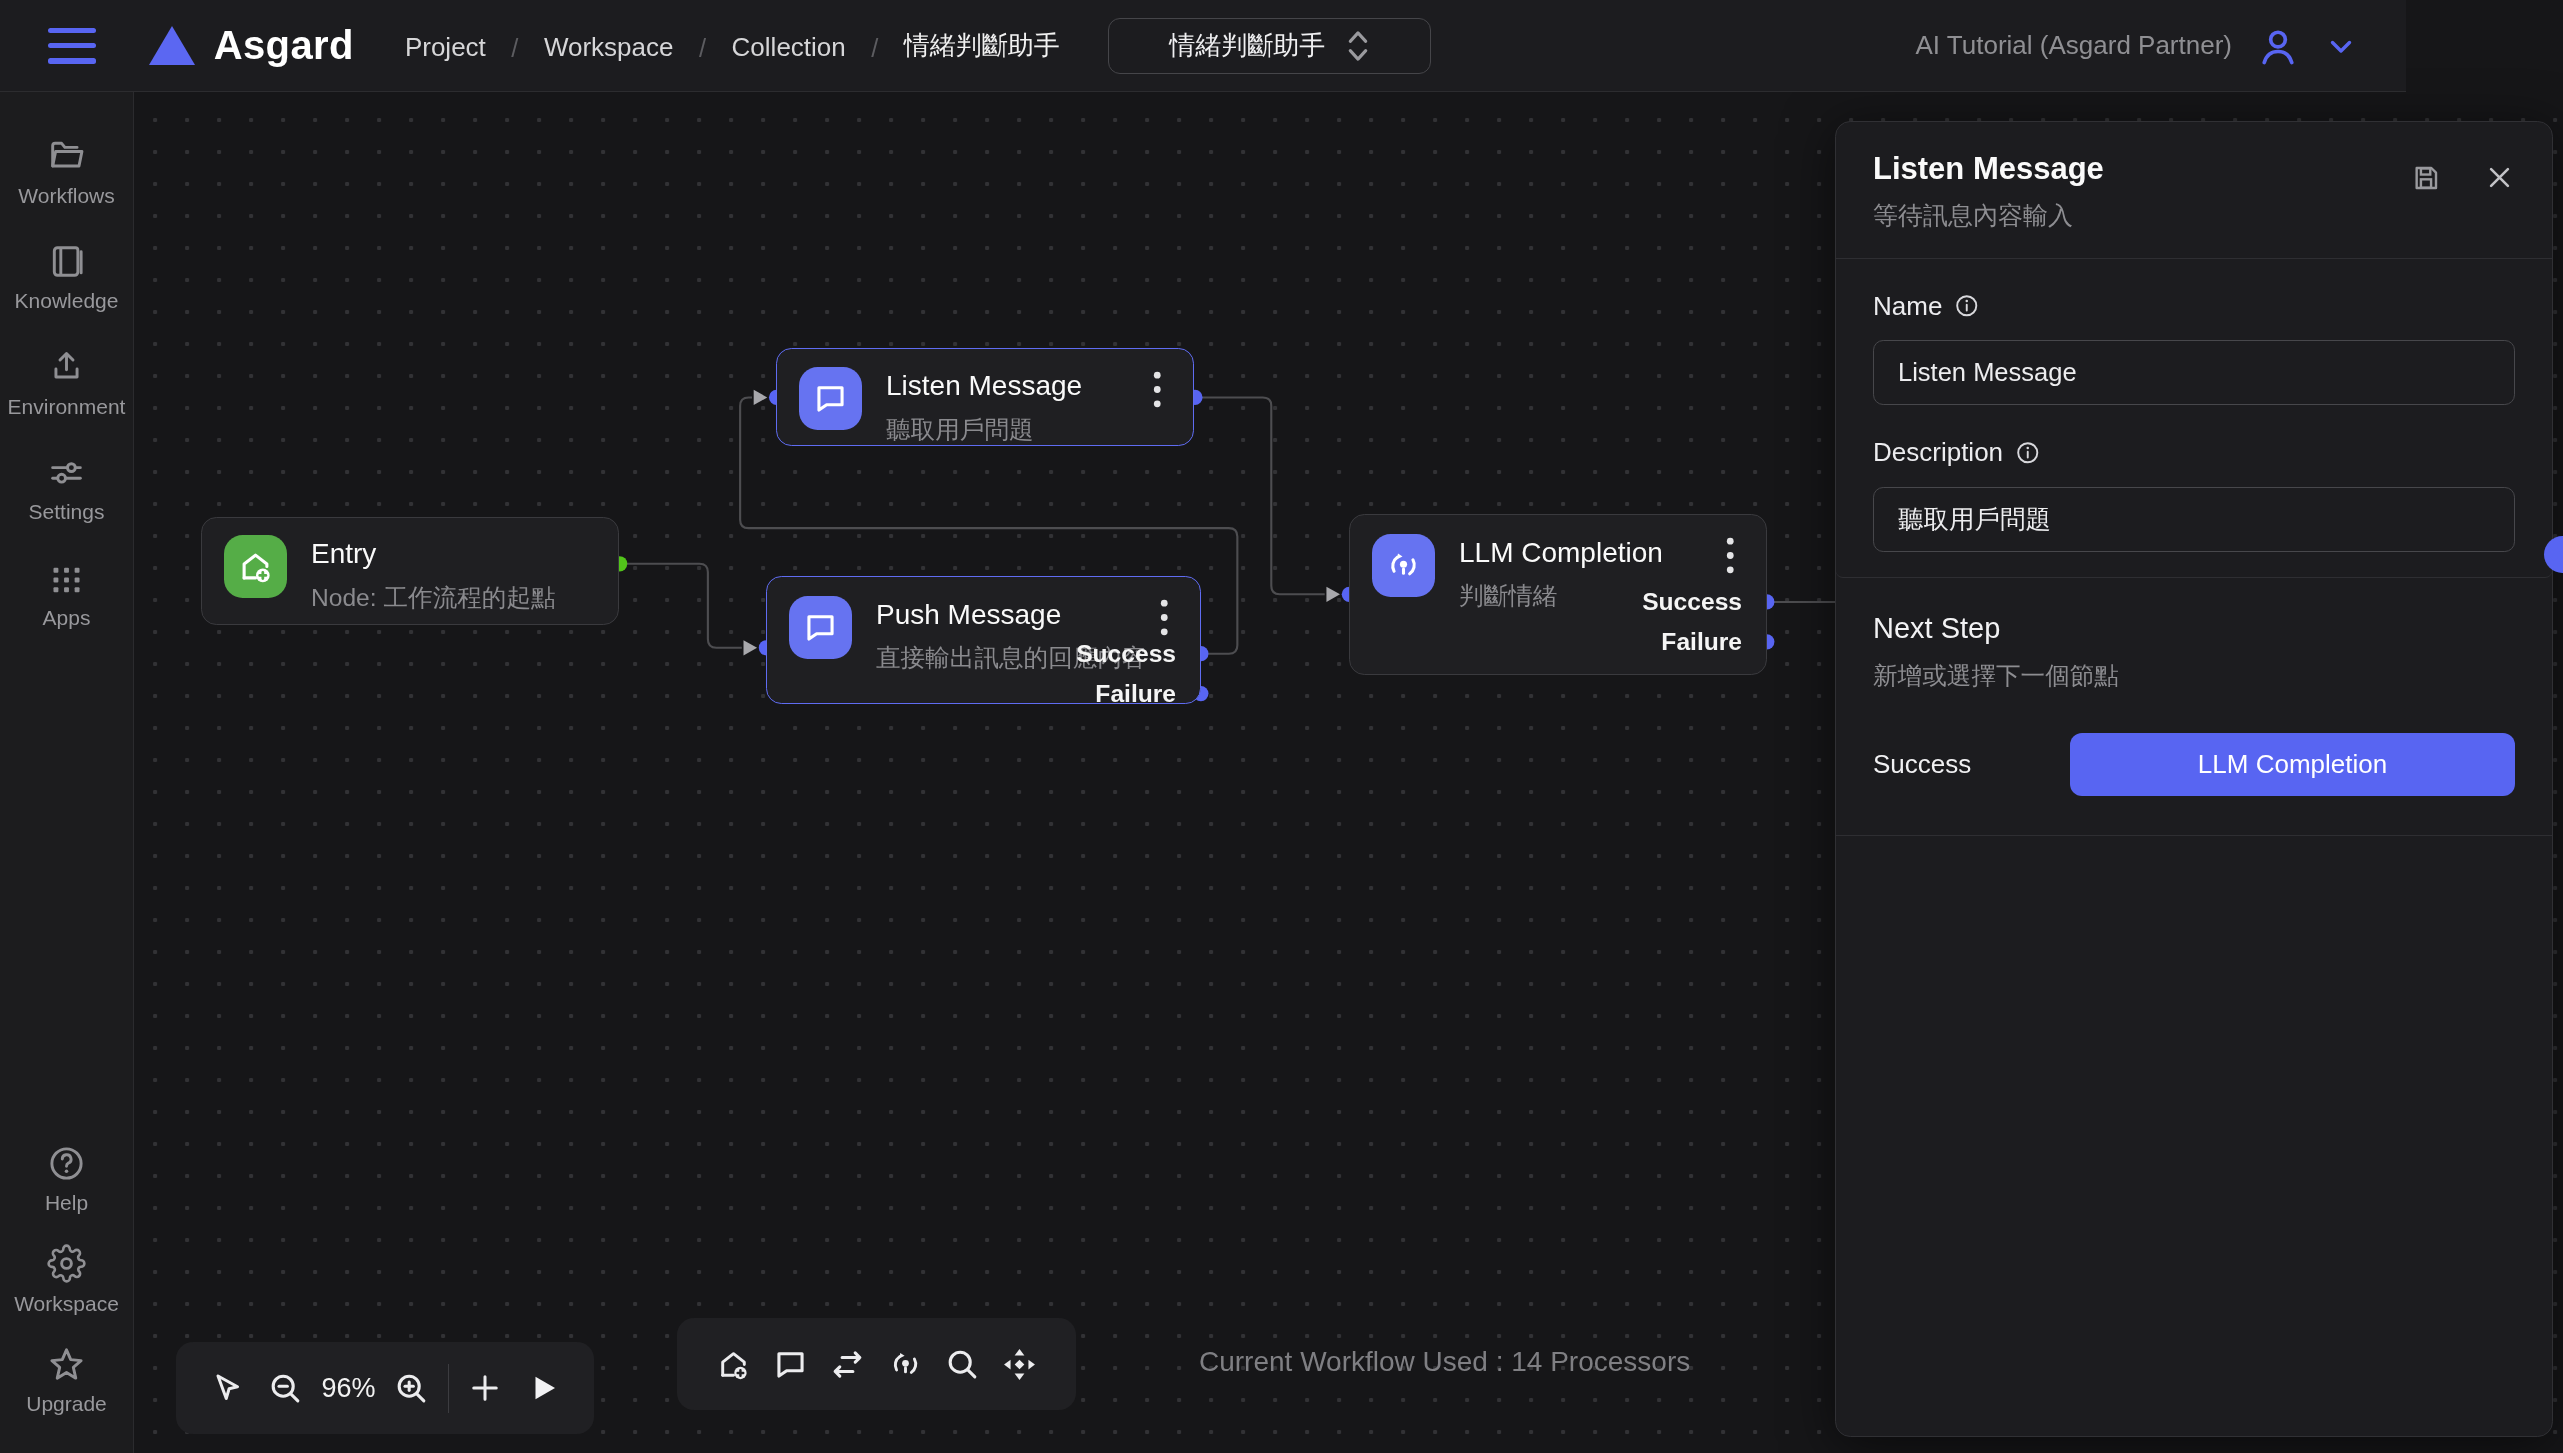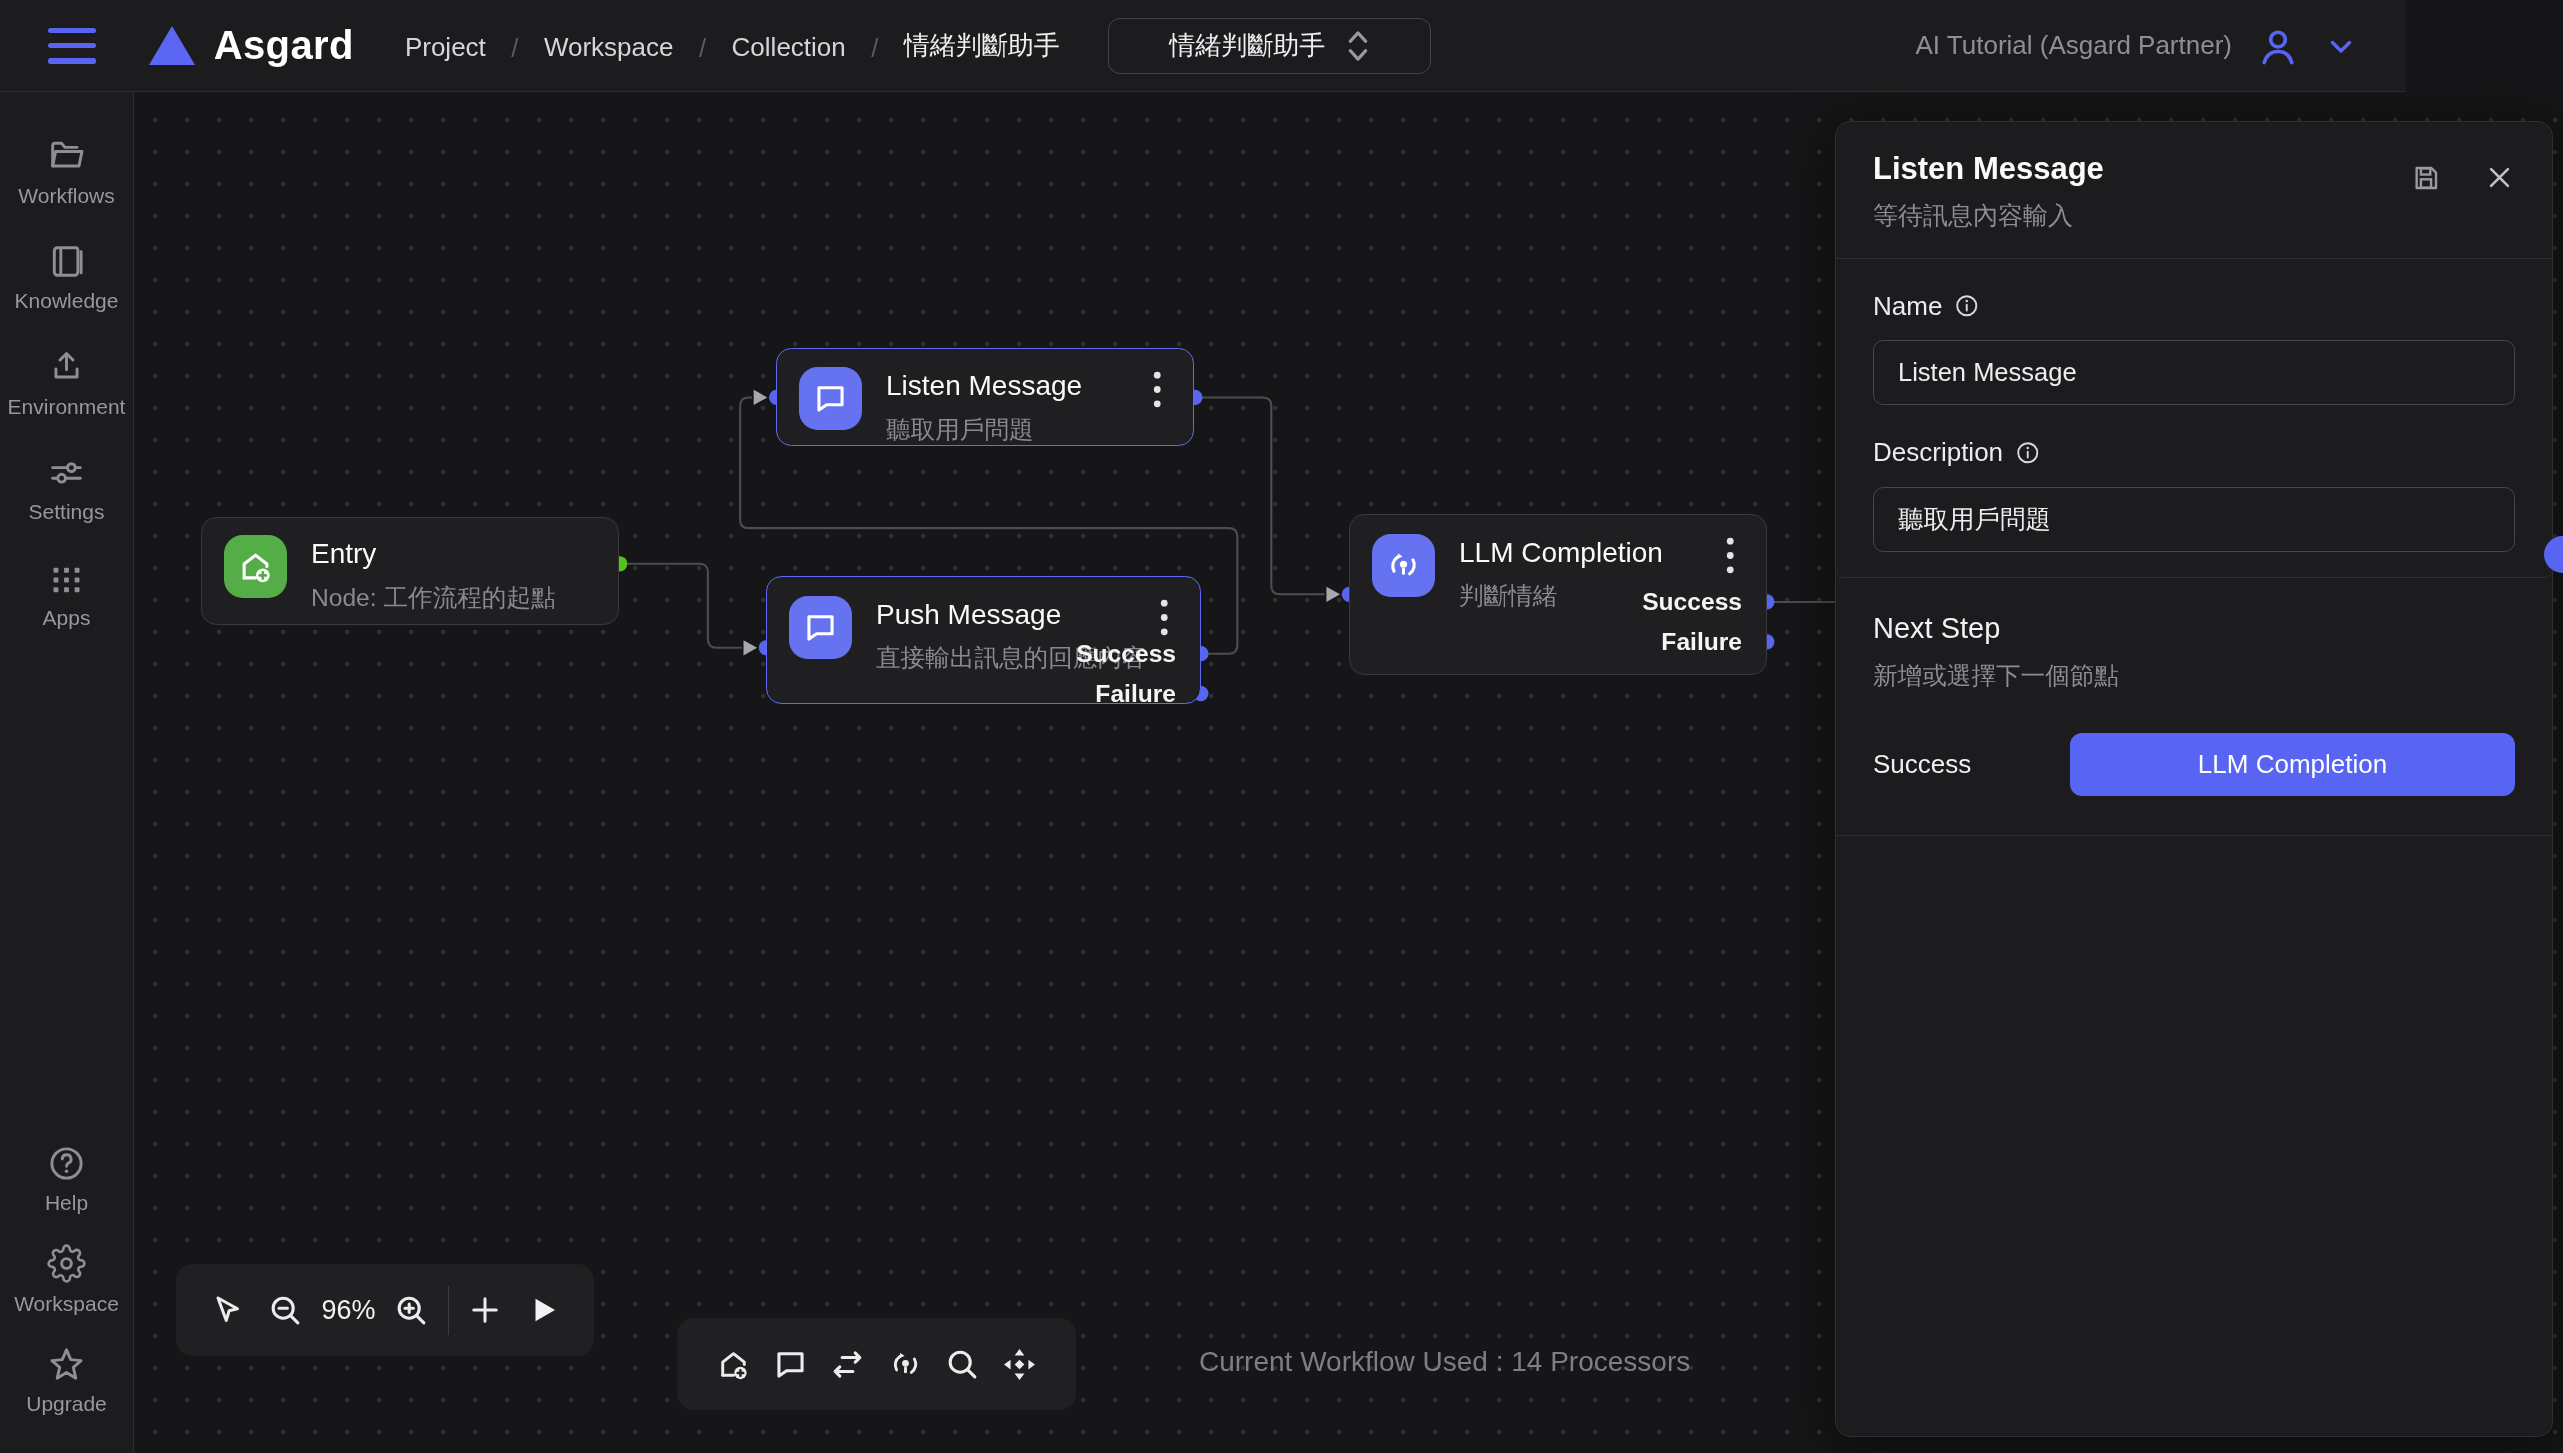--- a/index.html
+++ b/index.html
@@ -49,21 +49,21 @@
   .icon-box.indigo { background:#6673f1; }
   .icon-box.green { background:#55ad47; }
   .node-title { color:#fafafa; font-size:28px; font-weight:500; margin-top:3.4px; }
   .node-sub { color:#8a8a8e; font-size:24.6px; margin-top:10.2px; white-space:nowrap; }
   .kebab { position:absolute; right:18.7px; top:20.4px; width:34px; height:41px; display:flex; align-items:center; justify-content:center; cursor:pointer; }
   .out-label { position:absolute; right:24px; color:#f5f5f5; font-size:24.6px; font-weight:700; }
 
   
   .toolbar { position:absolute; height:92px; background:#202023; border-radius:17px;
              display:flex; align-items:center; z-index:3; }
-  .tb1 { left:42px; top:1172px; width:418px; padding:0 29px; justify-content:space-between; }
+  .tb1 { left:42px; top:1250px; width:418px; padding:0 29px; justify-content:space-between; }
   .tb2 { left:543px; top:1226px; width:399px; padding:0 34px; justify-content:space-between; }
   .tb-btn { display:flex; align-items:center; justify-content:center; width:44px; height:44px; cursor:pointer; }
   .zoom-val { color:#f2f2f2; font-size:27px; font-weight:500; }
   .tb-divider { width:0.8px; height:49px; background:#3c3c40; }
   .status-text { position:absolute; left:1065px; top:1254px; color:#7f7f83; font-size:28px; z-index:3; }
 
   
   .panel { position:absolute; left:1835px; top:121px; width:718px; height:1316px;
            background:#1c1c1f; border:0.8px solid #303034; border-radius:15.3px;
            box-shadow:0 8.5px 51px rgba(0,0,0,.55); z-index:10; }

